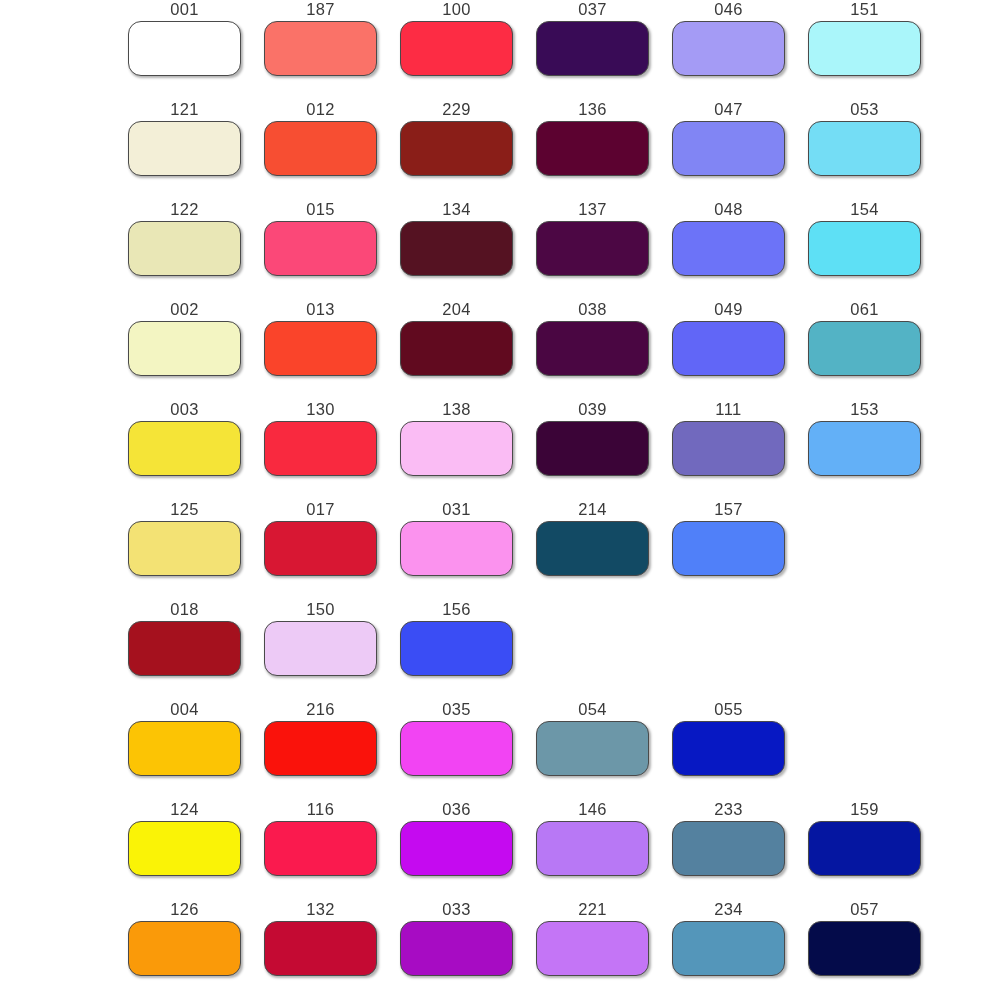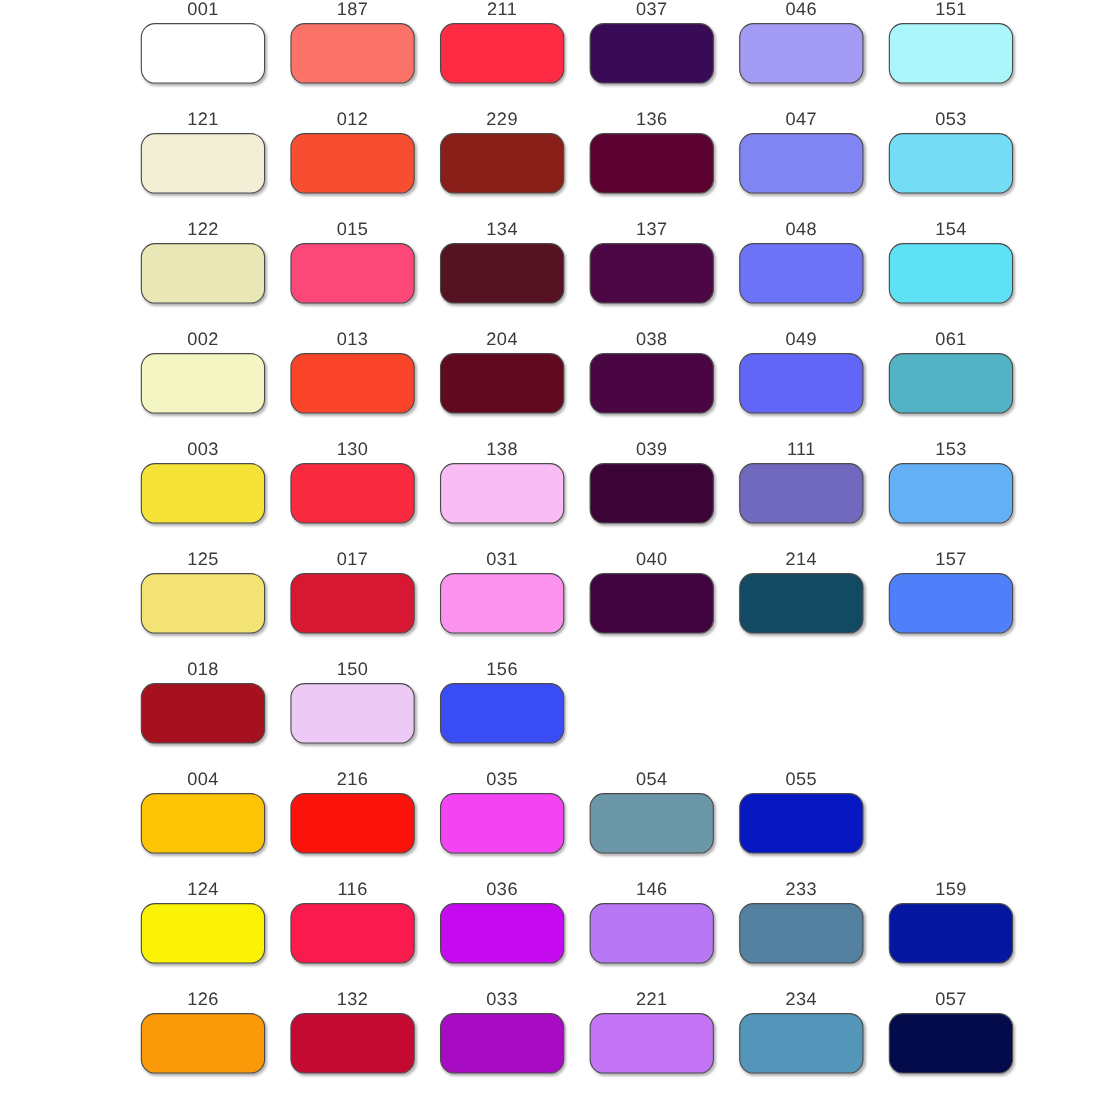--- a/index.html
+++ b/index.html
@@ -61,21 +61,21 @@
     <div class="row-spacer"></div>
     <div class="swatch-cell">
       <div class="swatch-label">001</div>
       <div class="swatch-chip" style="background-color: rgb(255, 255, 255);"></div>
     </div>
     <div class="swatch-cell">
       <div class="swatch-label">187</div>
       <div class="swatch-chip" style="background-color: rgb(250, 114, 104);"></div>
     </div>
     <div class="swatch-cell">
-      <div class="swatch-label">211</div>
+      <div class="swatch-label">100</div>
       <div class="swatch-chip" style="background-color: rgb(253, 44, 68);"></div>
     </div>
     <div class="swatch-cell">
       <div class="swatch-label">037</div>
       <div class="swatch-chip" style="background-color: rgb(57, 11, 86);"></div>
     </div>
     <div class="swatch-cell">
       <div class="swatch-label">046</div>
       <div class="swatch-chip" style="background-color: rgb(164, 155, 245);"></div>
     </div>
@@ -188,24 +188,20 @@
       <div class="swatch-label">125</div>
       <div class="swatch-chip" style="background-color: rgb(243, 226, 116);"></div>
     </div>
     <div class="swatch-cell">
       <div class="swatch-label">017</div>
       <div class="swatch-chip" style="background-color: rgb(216, 23, 51);"></div>
     </div>
     <div class="swatch-cell">
       <div class="swatch-label">031</div>
       <div class="swatch-chip" style="background-color: rgb(251, 146, 238);"></div>
-    </div>
-    <div class="swatch-cell">
-      <div class="swatch-label">040</div>
-      <div class="swatch-chip" style="background-color: rgb(64, 3, 64);"></div>
     </div>
     <div class="swatch-cell">
       <div class="swatch-label">214</div>
       <div class="swatch-chip" style="background-color: rgb(18, 74, 100);"></div>
     </div>
     <div class="swatch-cell">
       <div class="swatch-label">157</div>
       <div class="swatch-chip" style="background-color: rgb(80, 128, 249);"></div>
     </div>
     <div class="row-spacer"></div>

